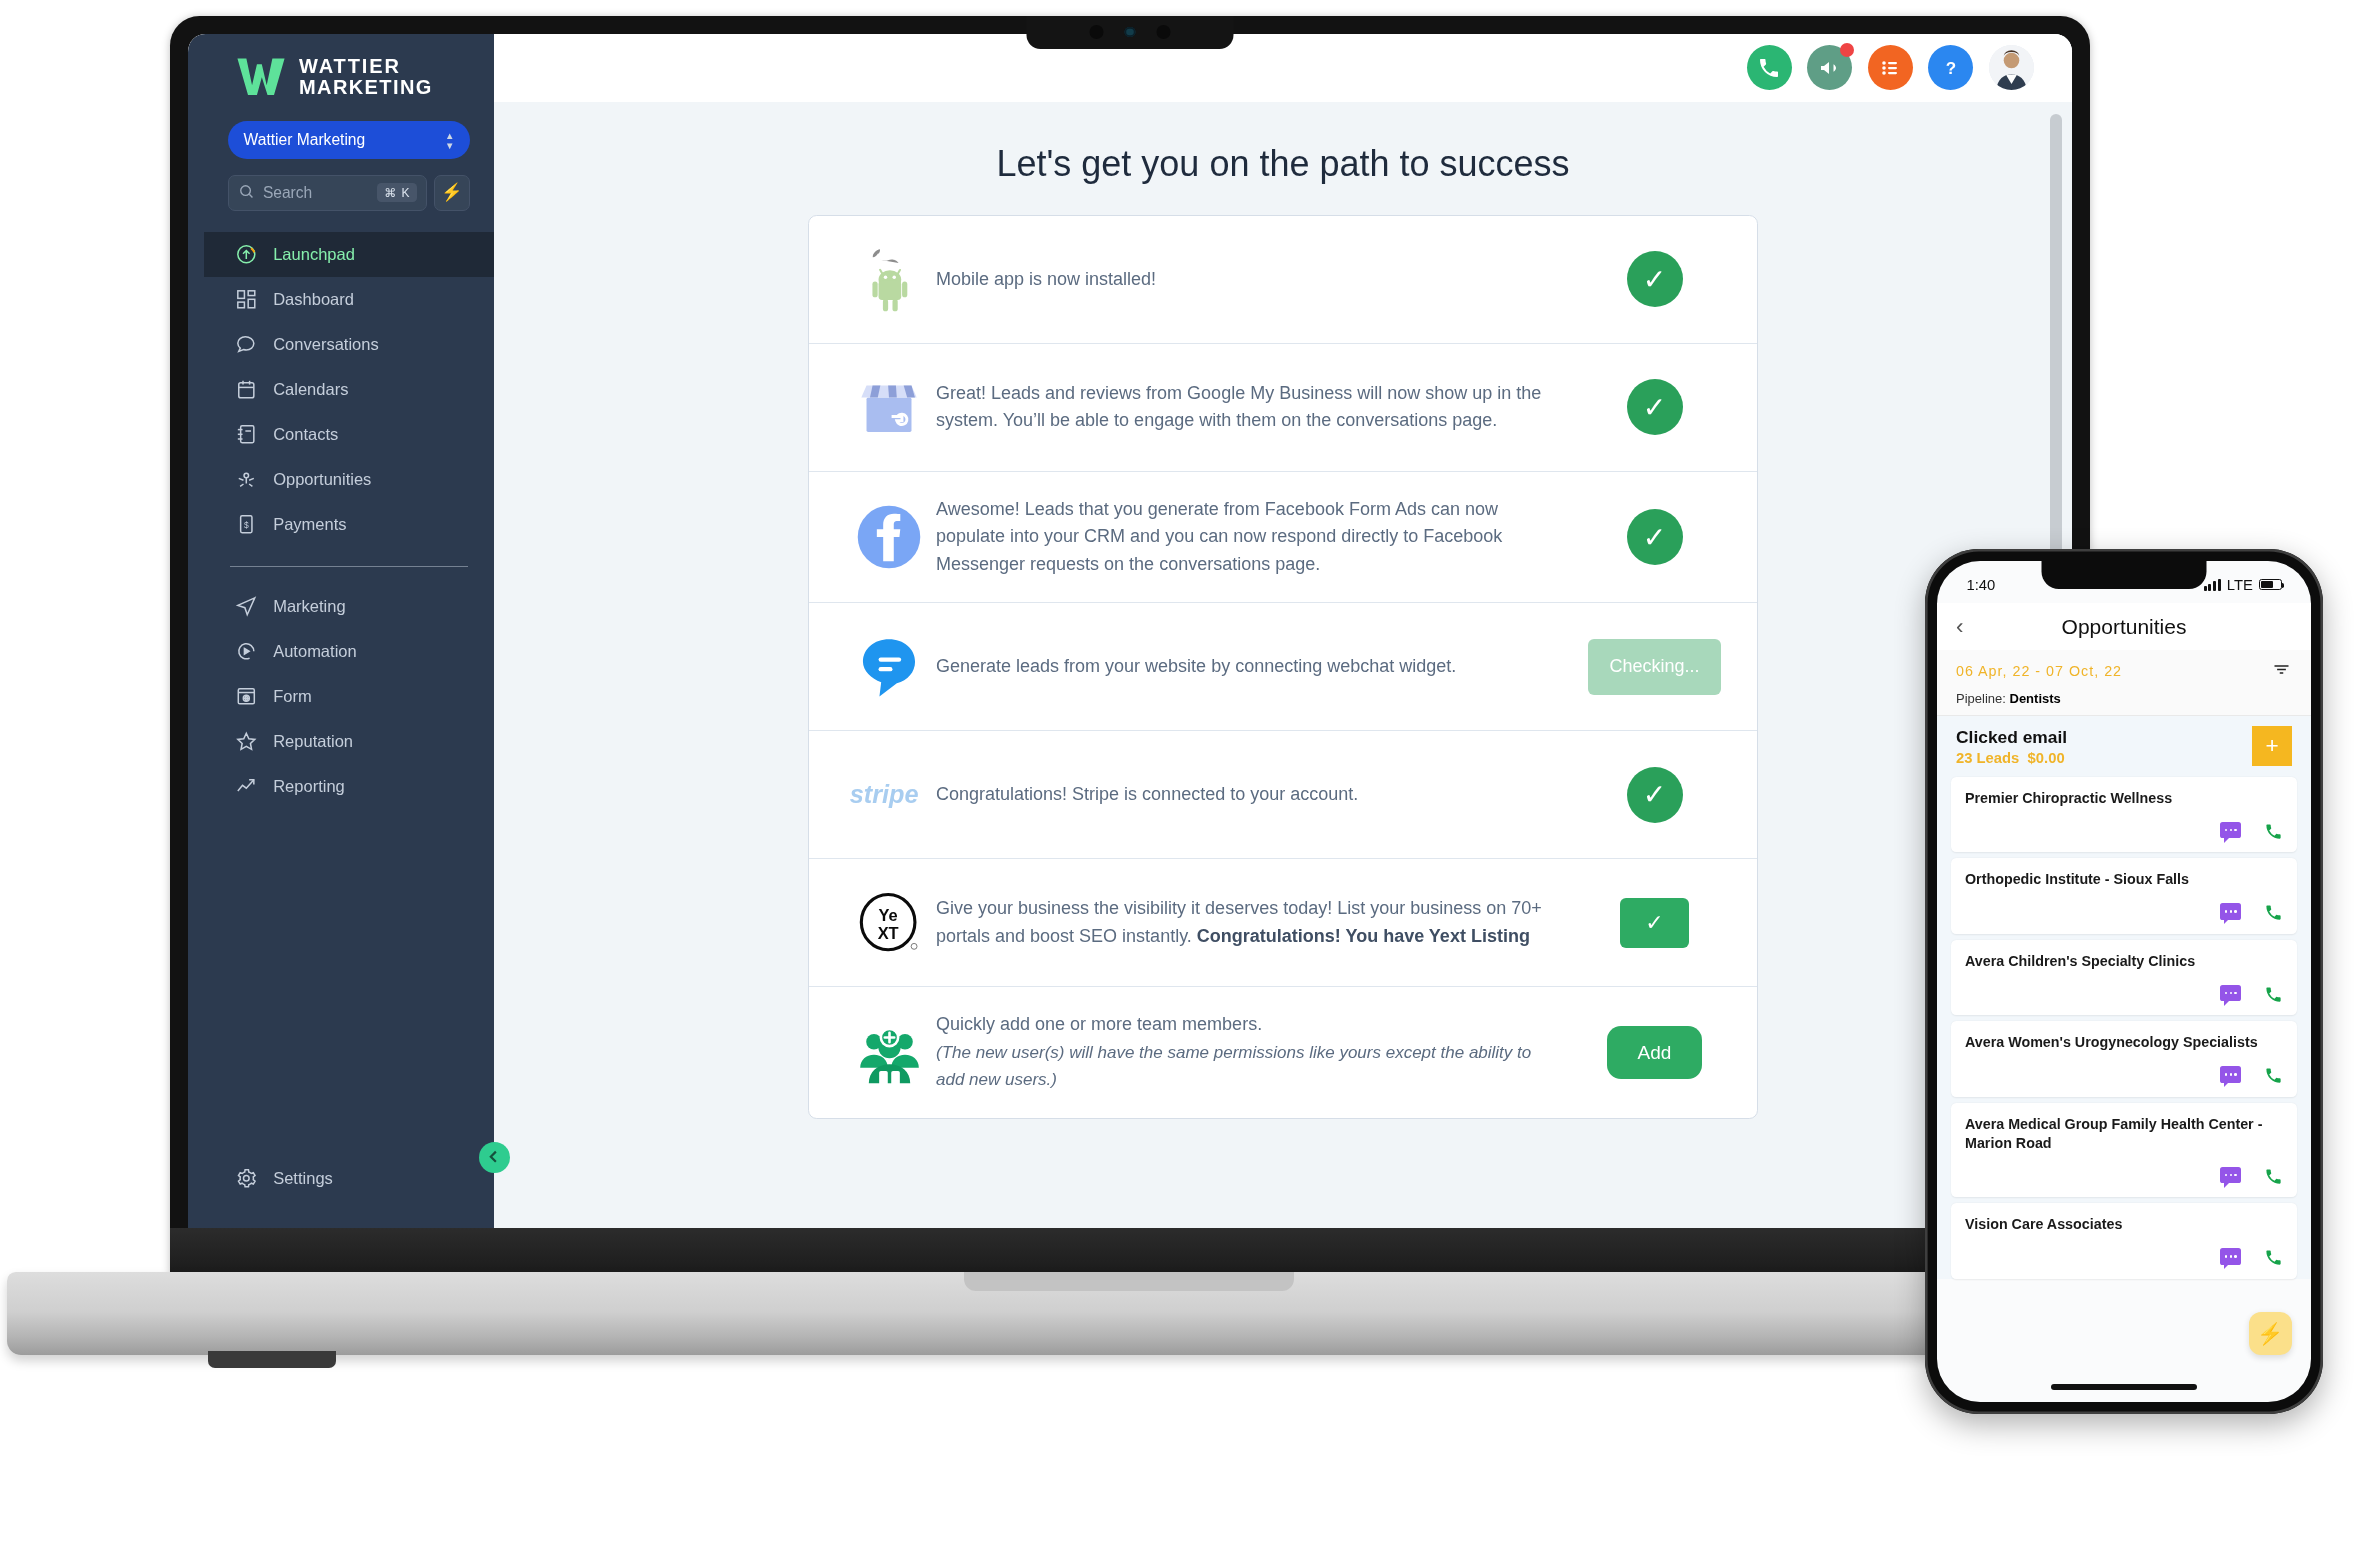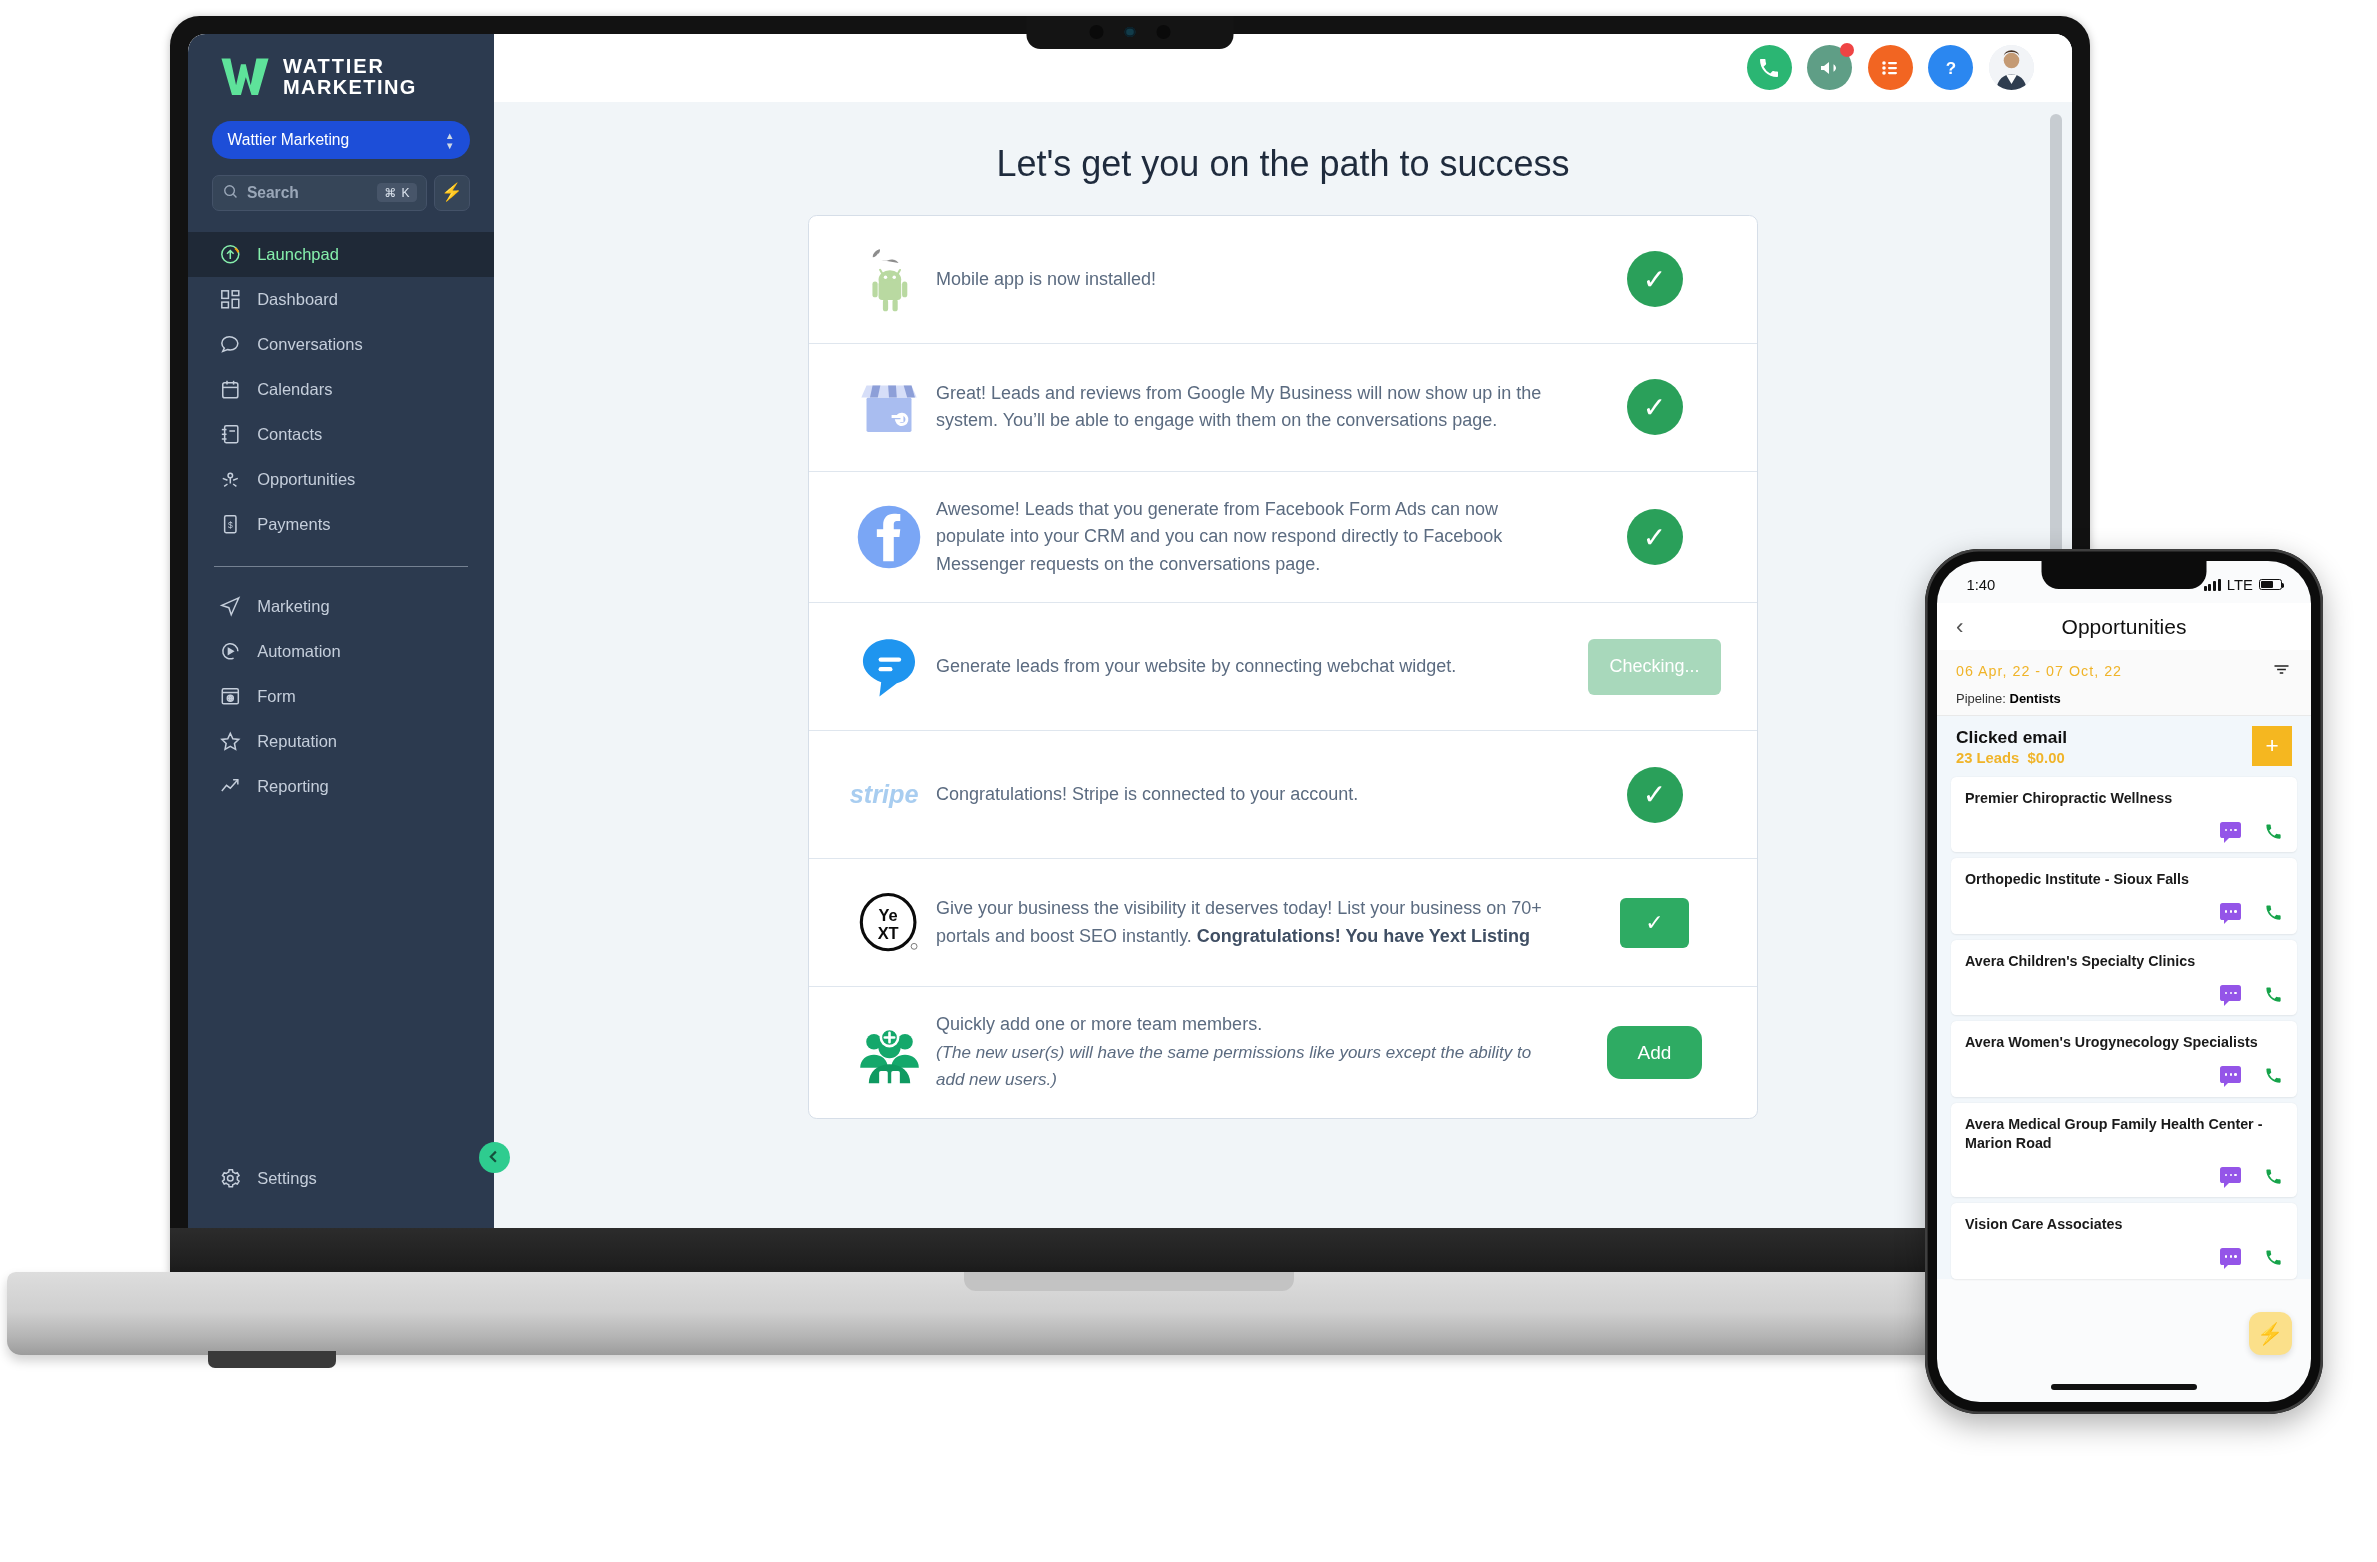--- a/index.html
+++ b/index.html
@@ -31,40 +31,41 @@
     position:absolute; left:18px; top:18px; width:1884px; height:1200px;
     background:#f1f5f8; border-radius:17.4px 17.4px 3.5px 3.5px; overflow:hidden;
     display:flex;
   }
 
   
   .sidebar {
     width:306px; flex:0 0 306px; background:#2c3a4f; color:#c9d2de;
     display:flex; flex-direction:column; position:relative;
     border-radius: 17.4px 0 0 0;
+    padding-left: 16px;
   }
   .brand { display:flex; align-items:center; gap:12px; padding:22.6px 0 8.7px 31px; }
   .brand-logo { width:52px; height:42px; flex:0 0 52px; }
   .brand-text { color:#fff; font-weight:bold; font-size:20px; line-height:1.06; letter-spacing:1.9px; }
   .brand-text div:last-child { letter-spacing:1.4px; }
 
   .acct-select {
     margin:14px 24px 0 24px; height:38px; background:#1d4ed8; border-radius:19px;
     display:flex; align-items:center; padding:0 15.6px; color:#fff;
     font-size:15.6px; justify-content:space-between;
   }
   .chev-updown { display:flex; flex-direction:column; align-items:center; gap:2.6px; color:#cfd8e3; }
   .chev-updown span { font-size:9.5px; line-height:7px; }
 
   .search-row { margin:15.6px 24px 0 24px; display:flex; gap:7px; }
   .search-box {
     flex:1; height:36px; background:#364558; border:0.9px solid #445268; border-radius:7px;
     display:flex; align-items:center; padding:0 8.7px; gap:8.7px;
   }
-  .search-ph { color:#9aa7b8; font-size:15.6px; flex:1;font-weight:bold; }
+  .search-ph { color:#9aa7b8; font-size:15.6px; flex:1; }
   .kbd { background:#475569; color:#dde5ef; font-size:12px; border-radius:4.3px; padding:2.6px 7px; letter-spacing:0.9px;}
   .bolt-btn {
     width:36px; height:36px; background:#364558; border:0.9px solid #445268; border-radius:7px;
     display:flex; align-items:center; justify-content:center; color:#4ade80; font-size:17.4px;
   }
 
   .nav { margin-top:21px; display:flex; flex-direction:column; }
   .nav-item {
     display:flex; align-items:center; gap:15.6px; height:45px; padding-left:31px;
     font-size:16.5px; color:#c5cedb;

